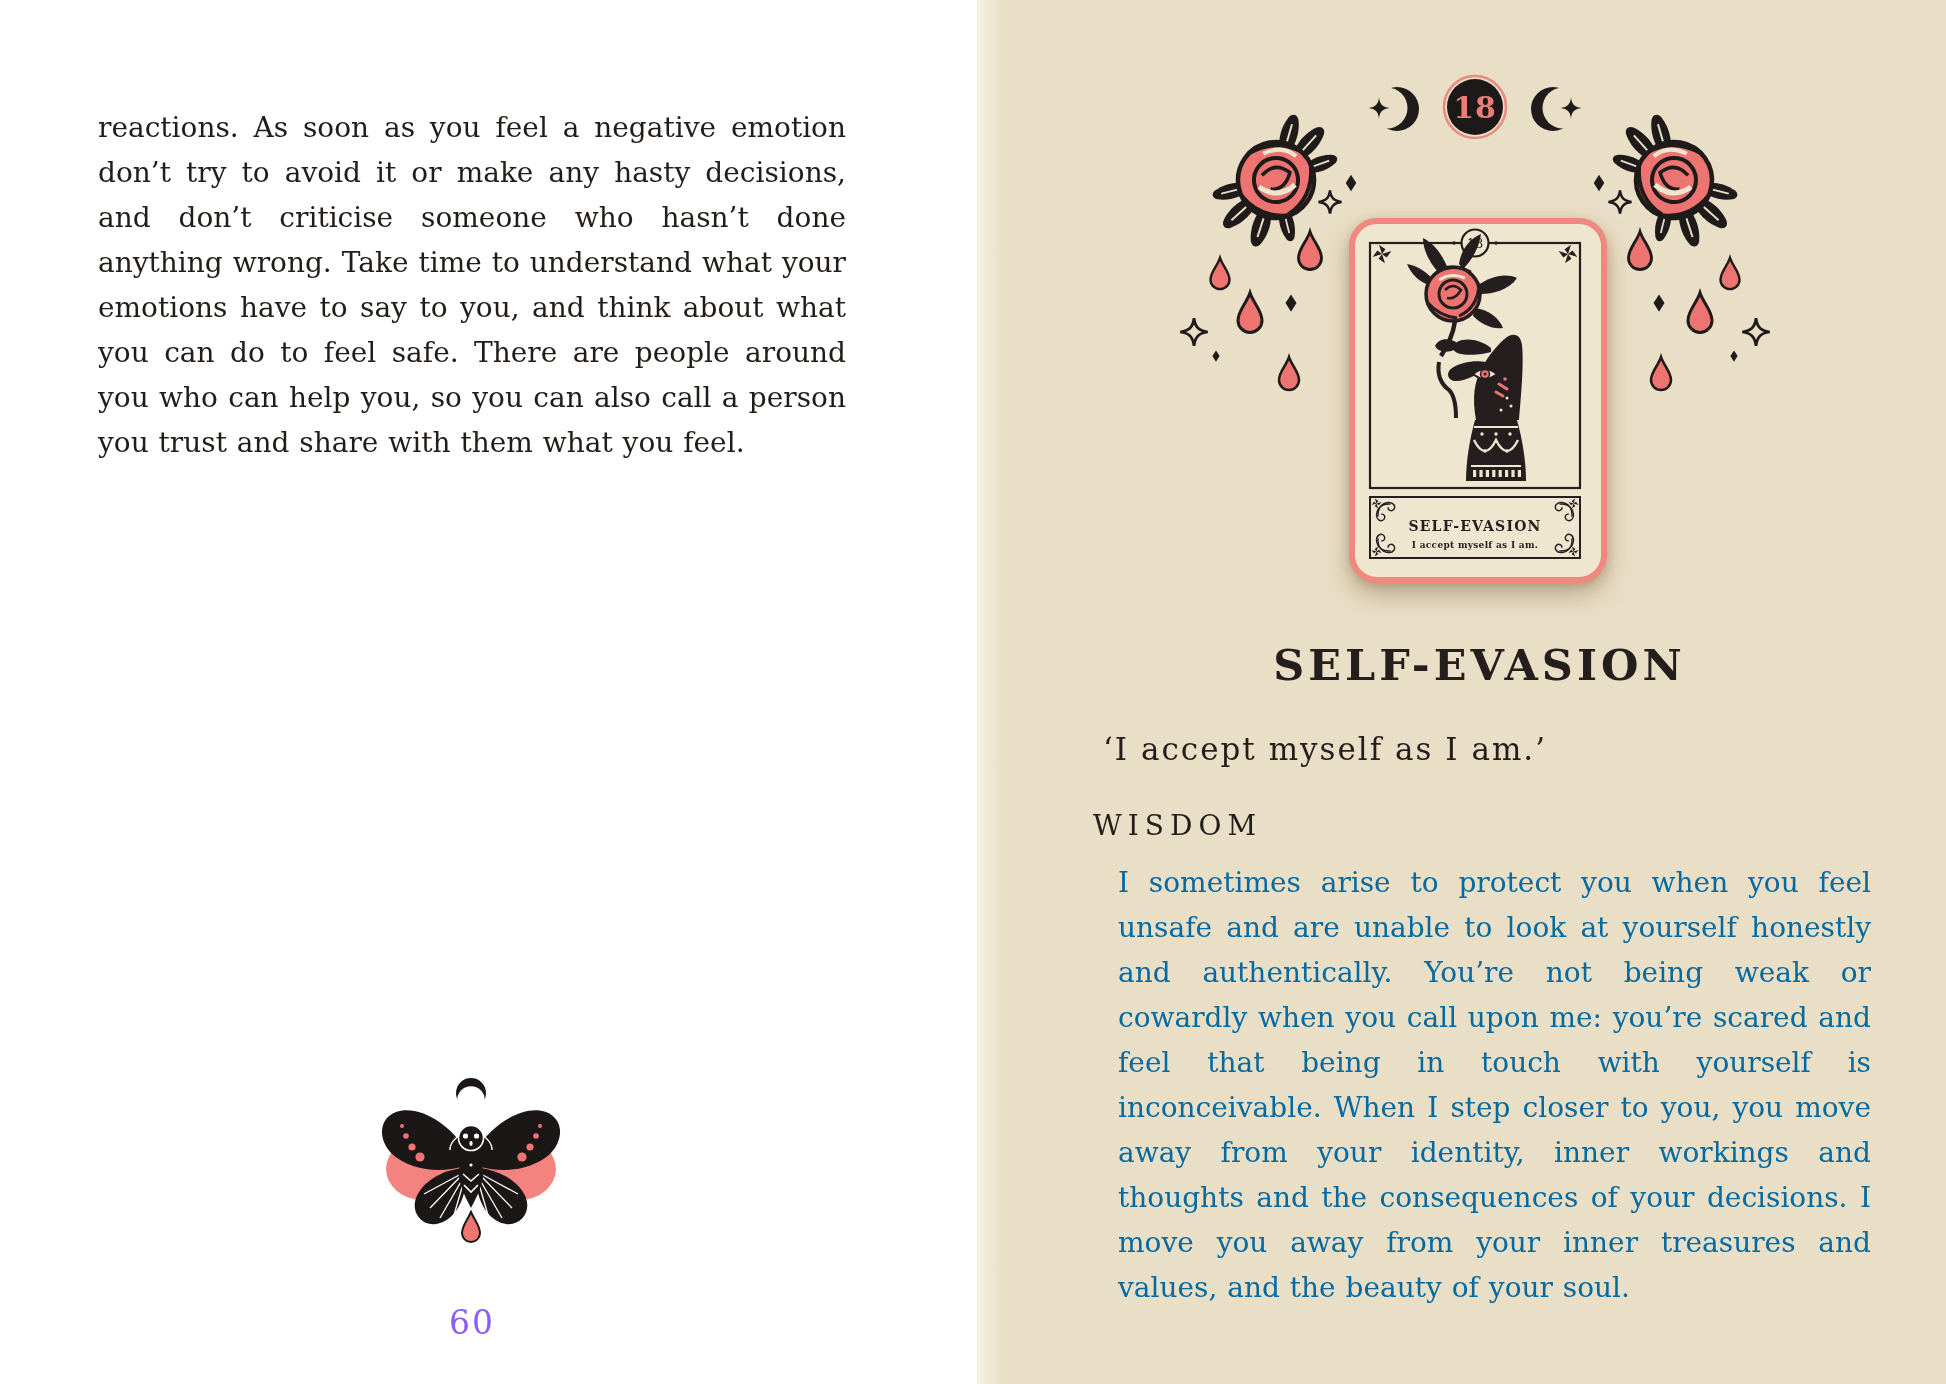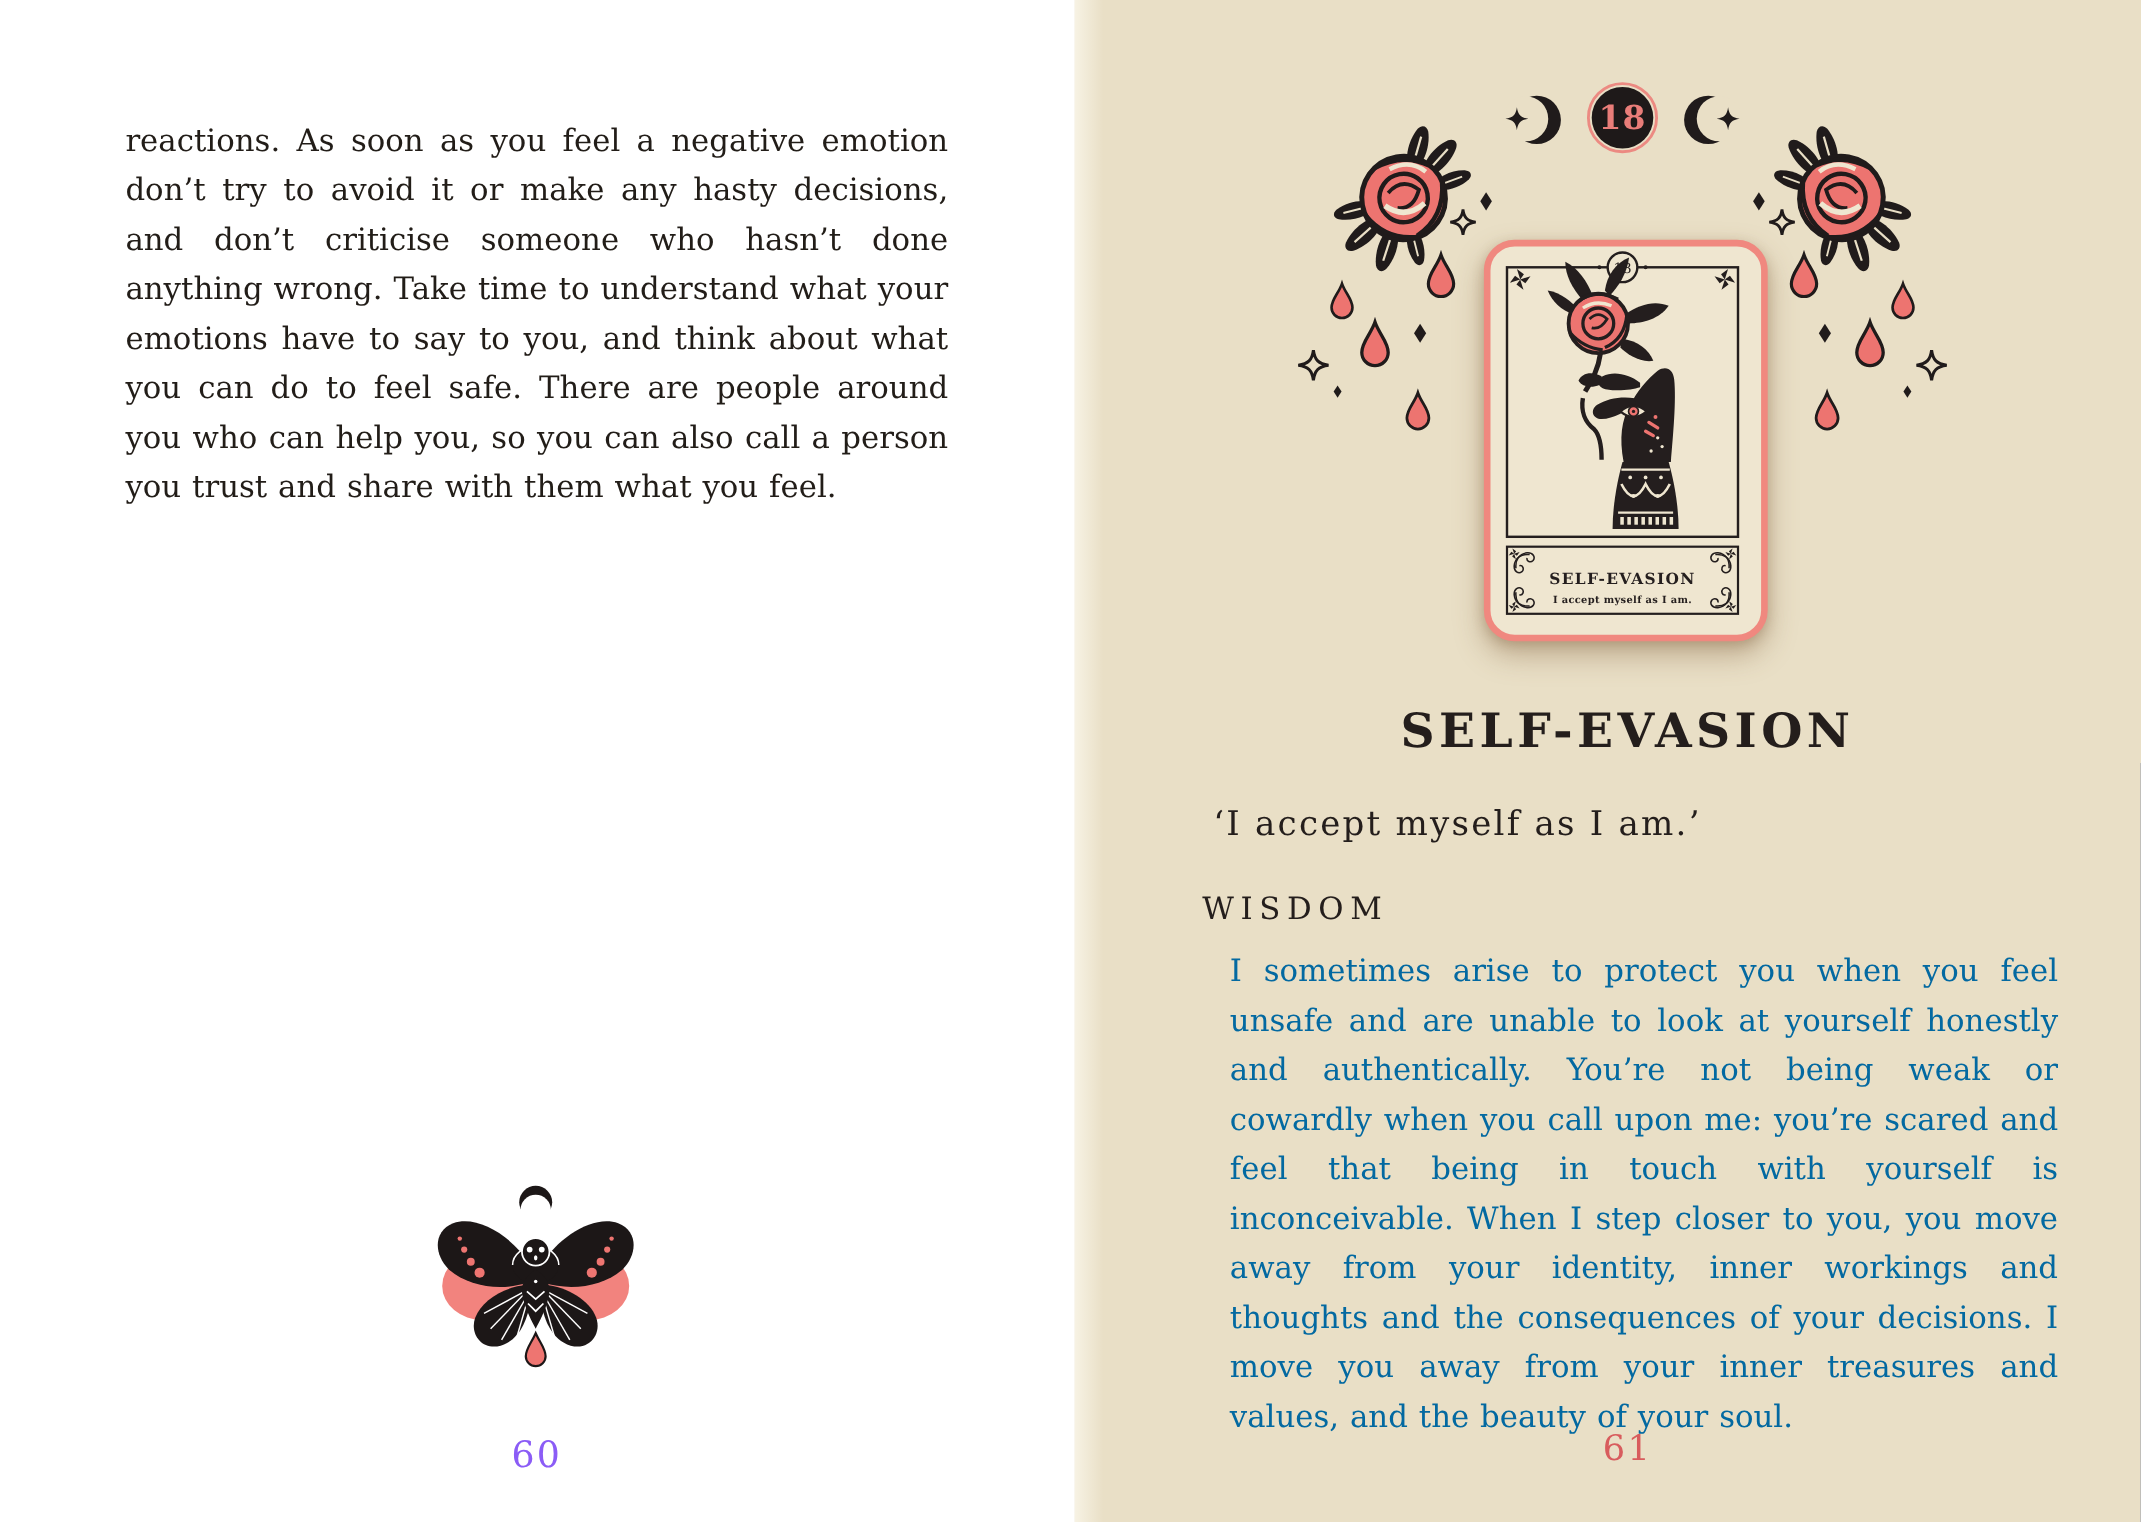--- a/index.html
+++ b/index.html
@@ -2,21 +2,21 @@
 <html><head>
 <meta charset="utf-8">
 <style>
   html,body{margin:0;padding:0;background:#777;}
   .spread{
     position:relative;width:1946px;height:1384px;overflow:hidden;
     background:#ffffff;
     font-family:"DejaVu Serif","Liberation Serif",serif;
   }
   .page{position:absolute;top:0;height:1384px;}
-  .page.left{left:16px;width:977px;background:#ffffff;}
+  .page.left{left:0;width:977px;background:#ffffff;}
   .page.right{left:977px;width:969px;background:#e9dfc6;}
   .binding{
     position:absolute;left:0;top:0;width:26px;height:1384px;
     background:linear-gradient(to right,rgba(255,253,244,0.65),rgba(255,253,244,0));
     pointer-events:none;
   }
   
   .body-left{
     position:absolute;left:98px;top:105px;width:748px;margin:0;
     font-size:28px;line-height:45px;word-spacing:1px;
@@ -281,15 +281,14 @@
     </div>
 
     <h1 class="chapter-title">SELF-EVASION</h1>
 
     <div class="quote">‘I accept myself as I am.’</div>
 
     <div class="wisdom">WISDOM</div>
 
     <p class="body-right">I sometimes arise to protect you when you feel unsafe and are unable to look at yourself honestly and authentically. You’re not being weak or cowardly when you call upon me: you’re scared and feel that being in touch with yourself is inconceivable. When I step closer to you, you move away from your identity, inner workings and thoughts and the consequences of your decisions. I move you away from your inner treasures and values, and the beauty of your soul.</p>
 
-    <div class="folio folio-right">61</div>
   </section>
 </div>
 
 </body></html>

